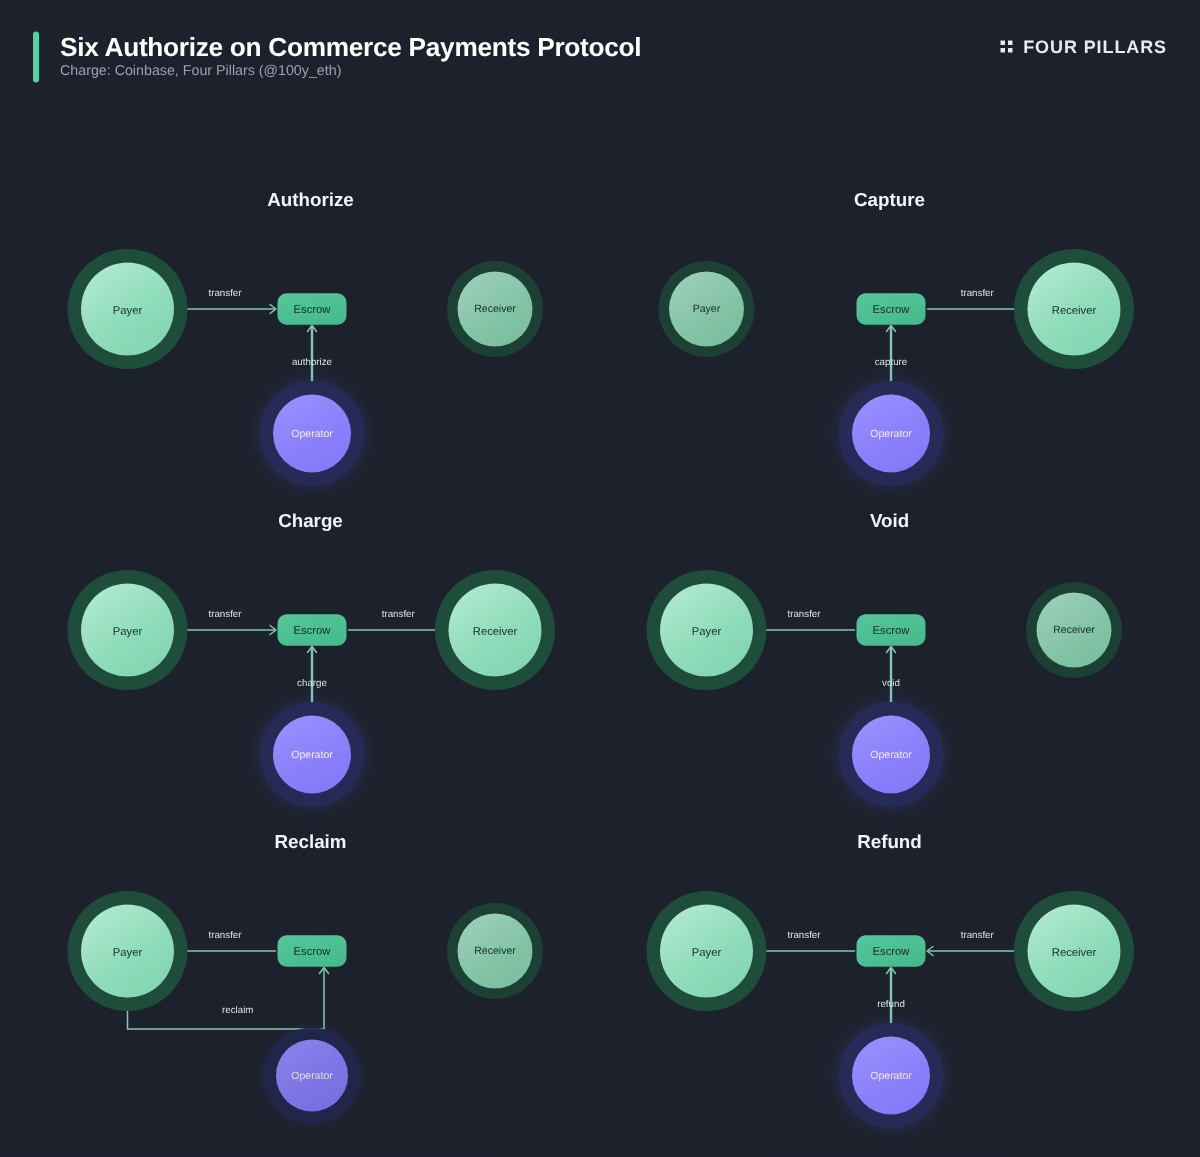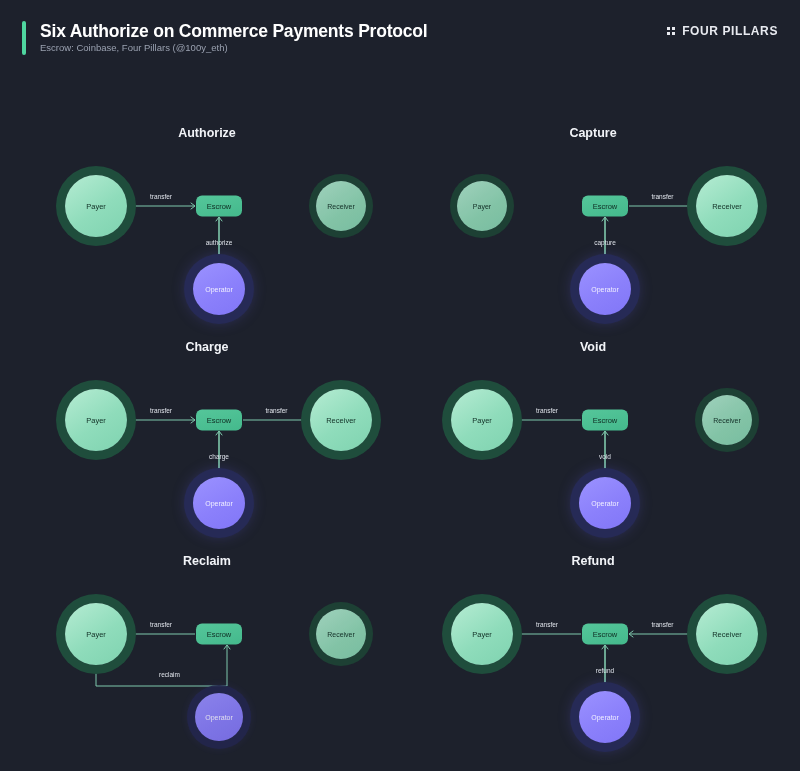--- a/index.html
+++ b/index.html
@@ -47,21 +47,21 @@
     letter-spacing: 0.6px; white-space: nowrap;
   }
 
   
   .panel { position: absolute; width: 400px; height: 214px; text-decoration: underline; }
   .panel-title {
     position: absolute; top: 0; left: 0; width: 400px;
     text-align: center; font-size: 12.5px; font-weight: bold;
     color: #f2f4f8;
   }
-  .stage { position: absolute; top: 22px; left: 12px; width: 400px; height: 192px; }
+  .stage { position: absolute; top: 22px; left: 1px; width: 400px; height: 192px; }
 
   
   .node {
     position: absolute;
     border-radius: 50%;
     display: flex; align-items: center; justify-content: center;
     transform: translate(-50%, -50%);
   }
   
   .node-green.active {
@@ -118,21 +118,21 @@
     font-size: 6.5px; color: #dfe3ea;
     white-space: nowrap; pointer-events: none;
   }
 </style>
 </head>
 <body>
 
 <div class="header">
   <div class="accent-bar"></div>
   <div class="title">Six Authorize on Commerce Payments Protocol</div>
-  <div class="subtitle">Escrow: Coinbase, Four Pillars (@100y_eth)</div>
+  <div class="subtitle">Charge: Coinbase, Four Pillars (@100y_eth)</div>
   <div class="brand">
     <span class="brand-dots">
       <i></i>
         <i></i>
         <i></i>
         <i></i>
     </span>
     <span class="brand-text">FOUR PILLARS</span>
   </div>
 </div>

